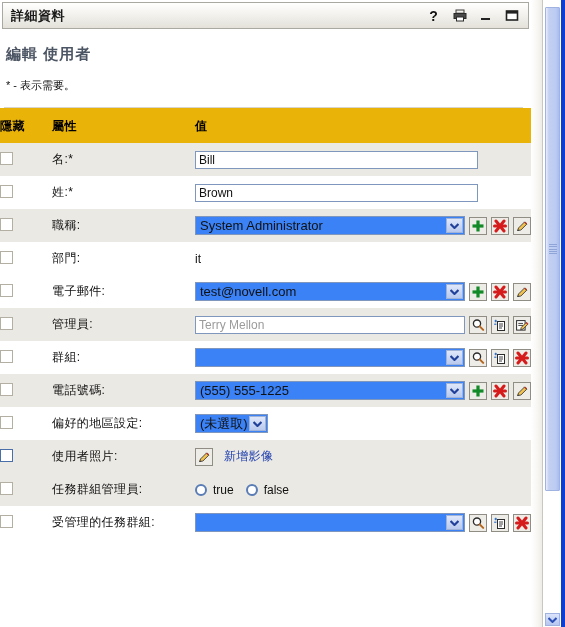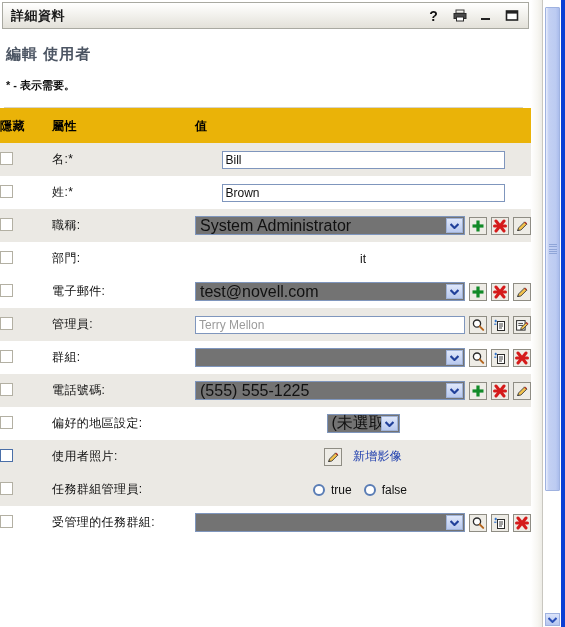--- a/index.html
+++ b/index.html
@@ -79,21 +79,20 @@
     font-size: 15px;
     font-weight: bold;
     color: #4c5563;
     letter-spacing: 1px;
     margin: 0 0 14px 0;
   }
   .req-note {
     font-size: 11px;
     color: #111;
     margin: 0 0 14px 0;
-    font-weight: bold;
   }
   .hr {
     height: 1px;
     background: #d6d4cd;
     margin: 0 8px 0 4px;
   }
 
   
   table.attrs {
     border-collapse: collapse;
@@ -129,21 +128,20 @@
 
   td.cell-hide { padding-left: 8px; height: 33px; }
   td.cell-attr { padding-left: 8px; color: #111; letter-spacing: .4px; }
   td.cell-val  { padding-left: 8px; }
 
   .valwrap {
     display: flex;
     align-items: center;
     gap: 4px;
     height: 33px;
-    justify-content: center;
   }
   .plaintext { font-size: 12px; color: #111; }
 
   
   .cbx {
     width: 13px; height: 13px;
     background: #ffffff;
     border: 1px solid #b3b0a3;
     box-sizing: border-box;
     display: inline-block;
@@ -167,26 +165,26 @@
   .txt.w-wide   { width: 283px; }
   .txt.disabled {
     color: #9b9b9b;
     background: #ffffff;
   }
 
   
   .sel {
     height: 19px;
     border: 1px solid #7f96bd;
-    background: #737373;
+    background: #3b82f6;
     box-sizing: border-box;
     display: inline-flex;
     align-items: center;
     justify-content: space-between;
-    font-size: 16px;
+    font-size: 13px;
     color: #111;
     cursor: pointer;
   }
   .sel .sel-txt {
     padding: 0 4px;
     white-space: nowrap;
     overflow: hidden;
   }
   .sel .sel-arrow {
     width: 17px;

